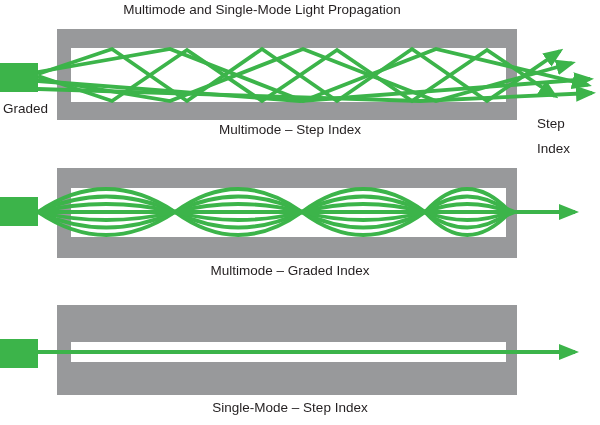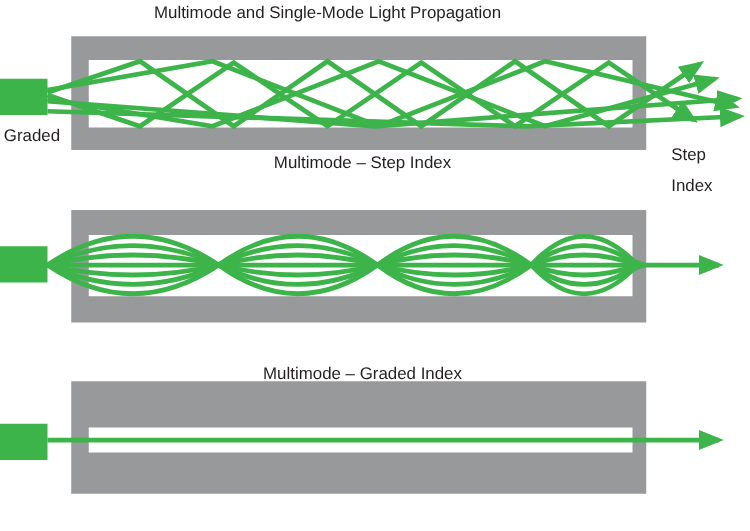--- a/index.html
+++ b/index.html
@@ -9,21 +9,21 @@
     background:var(--background,#ffffff);
     font-family:"Liberation Sans",sans-serif;
     color:var(--text,#231f20);
     overflow:hidden;
   }
   .stage svg{position:absolute;left:0;top:0;}
   .lbl{position:absolute;font-size:13.5px;line-height:1.1;white-space:nowrap;}
   .title{left:0;top:3px;width:524px;text-align:center;}
   .caption{left:60px;width:460px;text-align:center;}
   .cap1{top:123px;}
-  .cap2{top:264px;margin-top:28px;}
+  .cap2{top:264px;}
   .cap3{top:401px;}
   .source-lbl{left:3px;top:102px;}
   .light-lbl{left:537px;top:117px;}
   .rays-lbl{left:537px;top:142px;}
   .cladding{fill:var(--cladding-gray,#98999b);}
   .core{fill:var(--core-white,#ffffff);}
   .source{fill:var(--ray-green,#3cb44a);}
   .ray{fill:none;stroke:var(--ray-green,#3cb44a);stroke-width:3.8;}
   #arrowhead path{fill:var(--ray-green,#3cb44a);}
 </style>
@@ -74,14 +74,15 @@
       <line class="ray" x1="38" y1="352" x2="575" y2="352" marker-end="url(#arrowhead)"></line>
     </g>
   </svg>
 
   <div class="lbl source-lbl">Graded</div>
   <div class="lbl light-lbl">Step</div>
   <div class="lbl rays-lbl">Index</div>
 
   <div class="lbl caption cap1">Multimode – Step Index</div>
   <div class="lbl caption cap2">Multimode – Graded Index</div>
+  <div class="lbl caption cap3">Single-Mode – Step Index</div>
 
 </div>
 
 </body></html>

